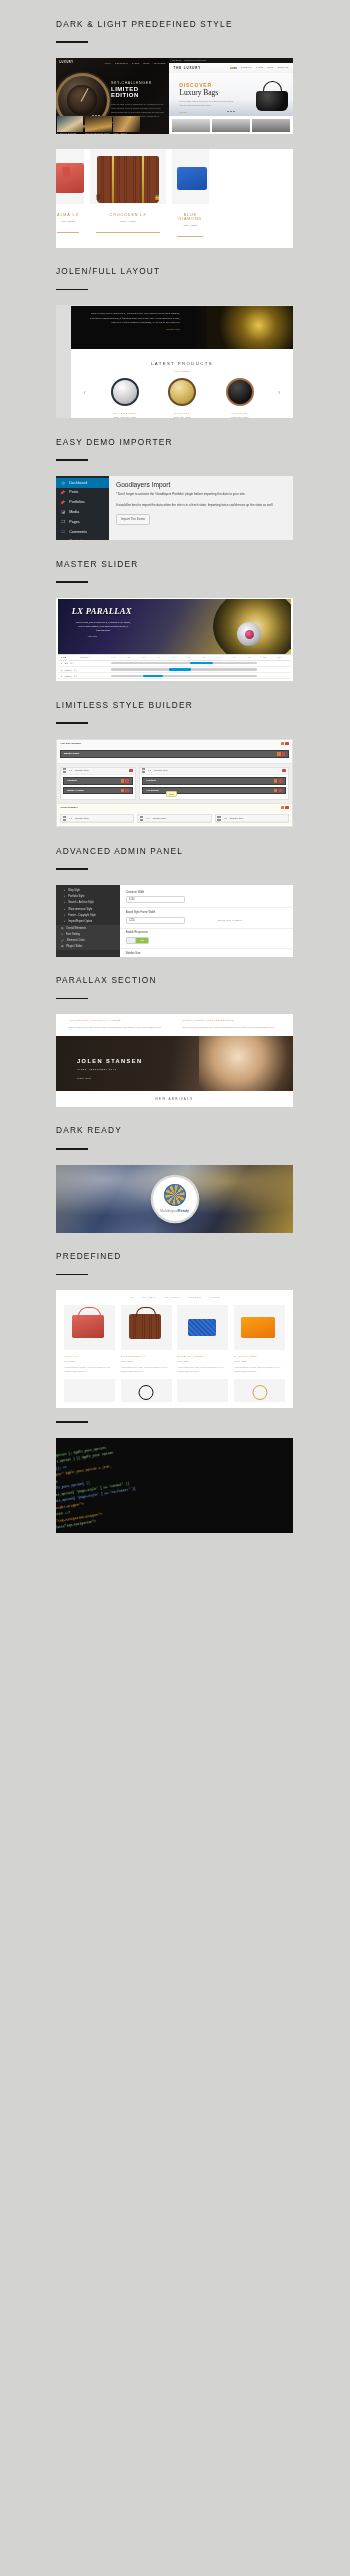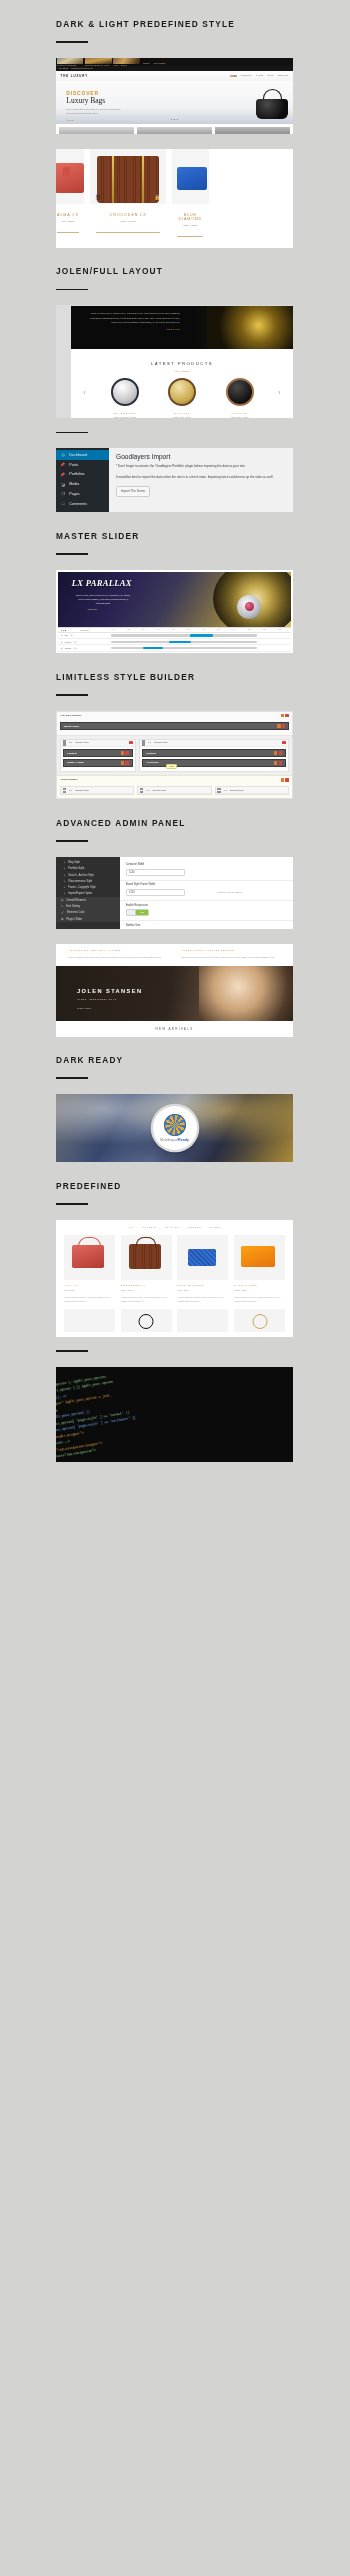--- a/index.html
+++ b/index.html
@@ -10,40 +10,40 @@
     color: #1c1c1c;
     -webkit-font-smoothing: antialiased;
   }
   .page { width: 351px; position: relative; }
 
   
   .section { padding: 0 0 0 0; position: relative; }
   .sec-head { padding-left: 56px; }
   .sec-title {
     font-size: 8.3px;
-    font-weight: bold;
+    font-weight: normal;
     letter-spacing: 1.2px;
     color: #1a1a1a;
     line-height: 1;
     padding-top: 19.5px;
   }
   .sec-rule {
     width: 32px; height: 1.7px; background: #1a1a1a;
     margin-top: 13.2px;
   }
   .shot {
     margin: 15px 0 0 56px;
     width: 237px;
     overflow: hidden;
     position: relative;
     background: #fff;
   }
 
   
-  .dl { height: 76px; display: flex; background: #111; flex-direction: column; }
+  .dl { height: 76px; display: flex; background: #111; }
   .dl-dark { width: 113px; position: relative; background:
       linear-gradient(135deg,#1b1713 0%, #0c0a09 55%, #151210 100%); overflow: hidden; }
   .dl-dark .nav { display: flex; align-items: center; height: 8px; padding: 1.7px 3.4px 0 3.4px; }
   .dl-logo { color: #efe7da; font-size: 2.6px; letter-spacing: 0.6px; font-weight: bold; }
   .dl-menu { display: flex; gap: 4px; margin-left: auto; }
   .dl-menu span { color: #cfc6b8; font-size: 1.8px; letter-spacing: 0.3px; }
   .dl-menu span.on { color: #c9a16a; }
   .watch {
     position: absolute; left: 1.7px; top: 18px; width: 49px; height: 49px;
     border-radius: 50%;
@@ -494,20 +494,21 @@
               </div>
             </div>
           </div>
         </div>
       </div>
     </div>
   </div>
 
   <div class="section">
     <div class="sec-head">
+      <div class="sec-title">EASY DEMO IMPORTER</div>
       <div class="sec-rule"></div>
     </div>
     <div class="shot">
       <div class="wp">
         <div class="wp-side">
           <div class="wp-item cur">
             <span class="wp-ico">◍</span>
             <span>Dashboard</span>
             </div>
           <div class="wp-item">
@@ -817,20 +818,24 @@
               <div class="ap-label">Sidebar Size</div>
               <div class="ap-input">300</div>
             </div>
           </div>
         </div>
       </div>
     </div>
   </div>
 
   <div class="section">
+    <div class="sec-head">
+      <div class="sec-title">PARALLAX SECTION</div>
+      <div class="sec-rule"></div>
+    </div>
     <div class="shot">
       <div class="px">
         <div class="px-top">
           <div class="col">
             <div class="h">ADIPISCING VEHICULA FUSCE</div>
             <div class="p">Morbi leo risus, porta ac consectetur ac feugiat vestibulum at eros. Fusce dapibus, tellus ac cursus commodo, tortor.</div>
           </div>
           <div class="col">
             <div class="h">IPSUM PORTA PELLENTESQUE</div>
             <div class="p">Morbi leo risus, porta ac consectetur ac feugiat vestibulum at eros. Fusce dapibus, tellus ac cursus commodo, tortor.</div>

